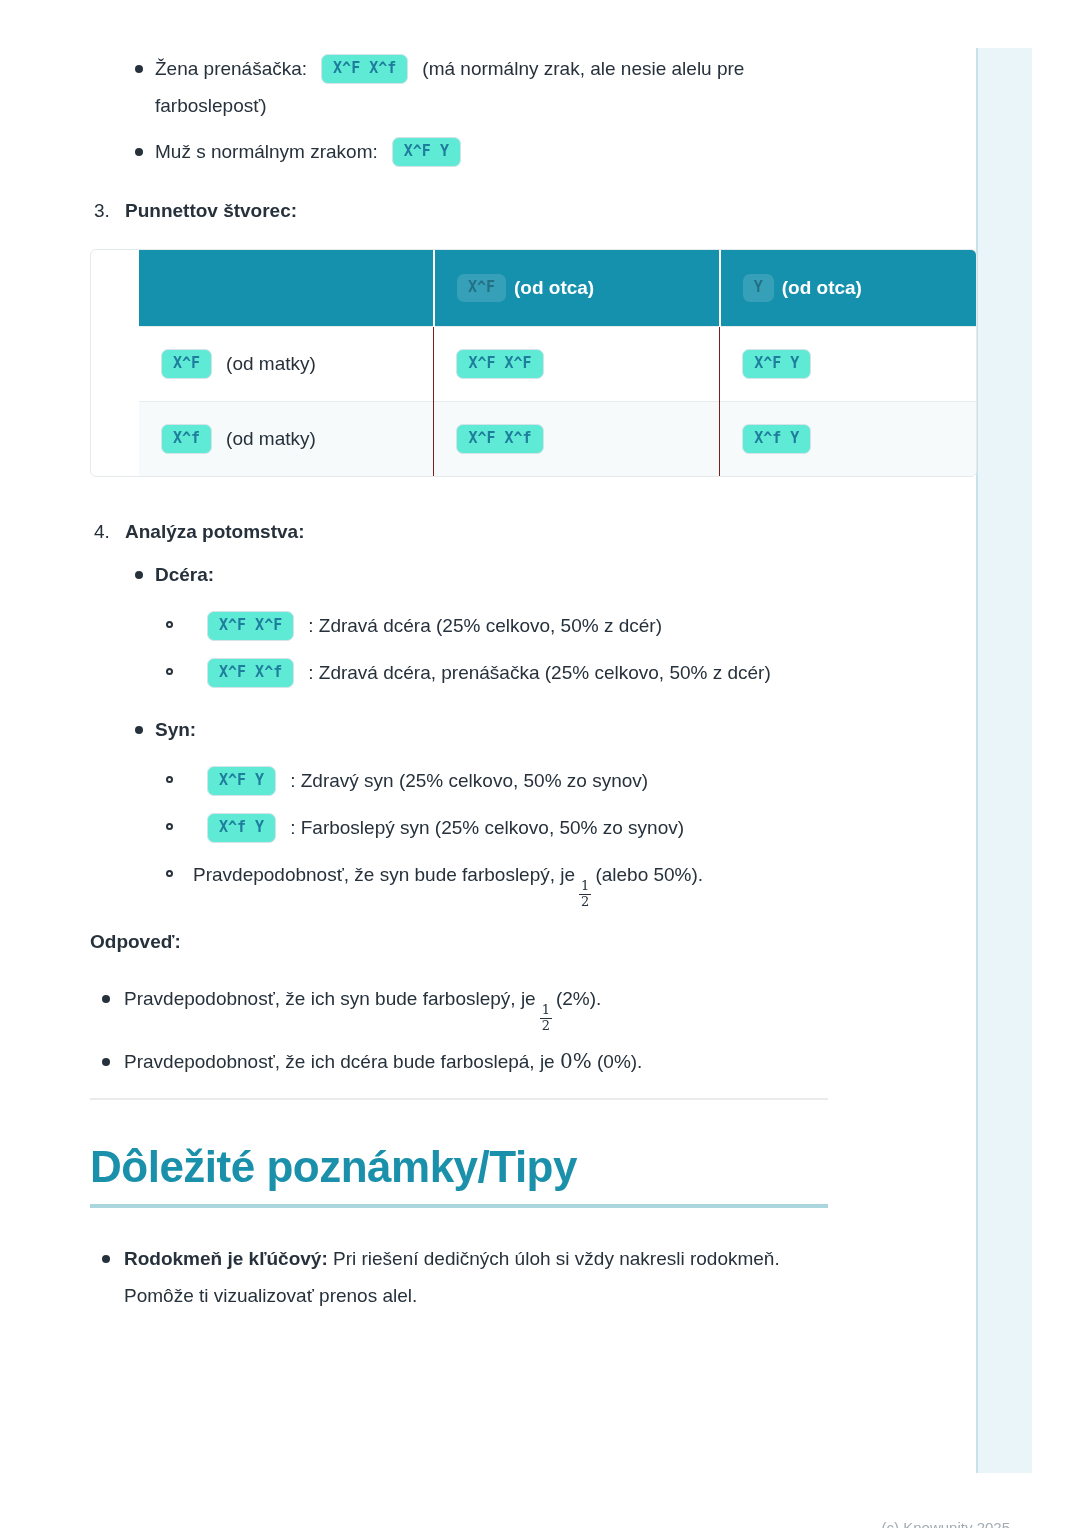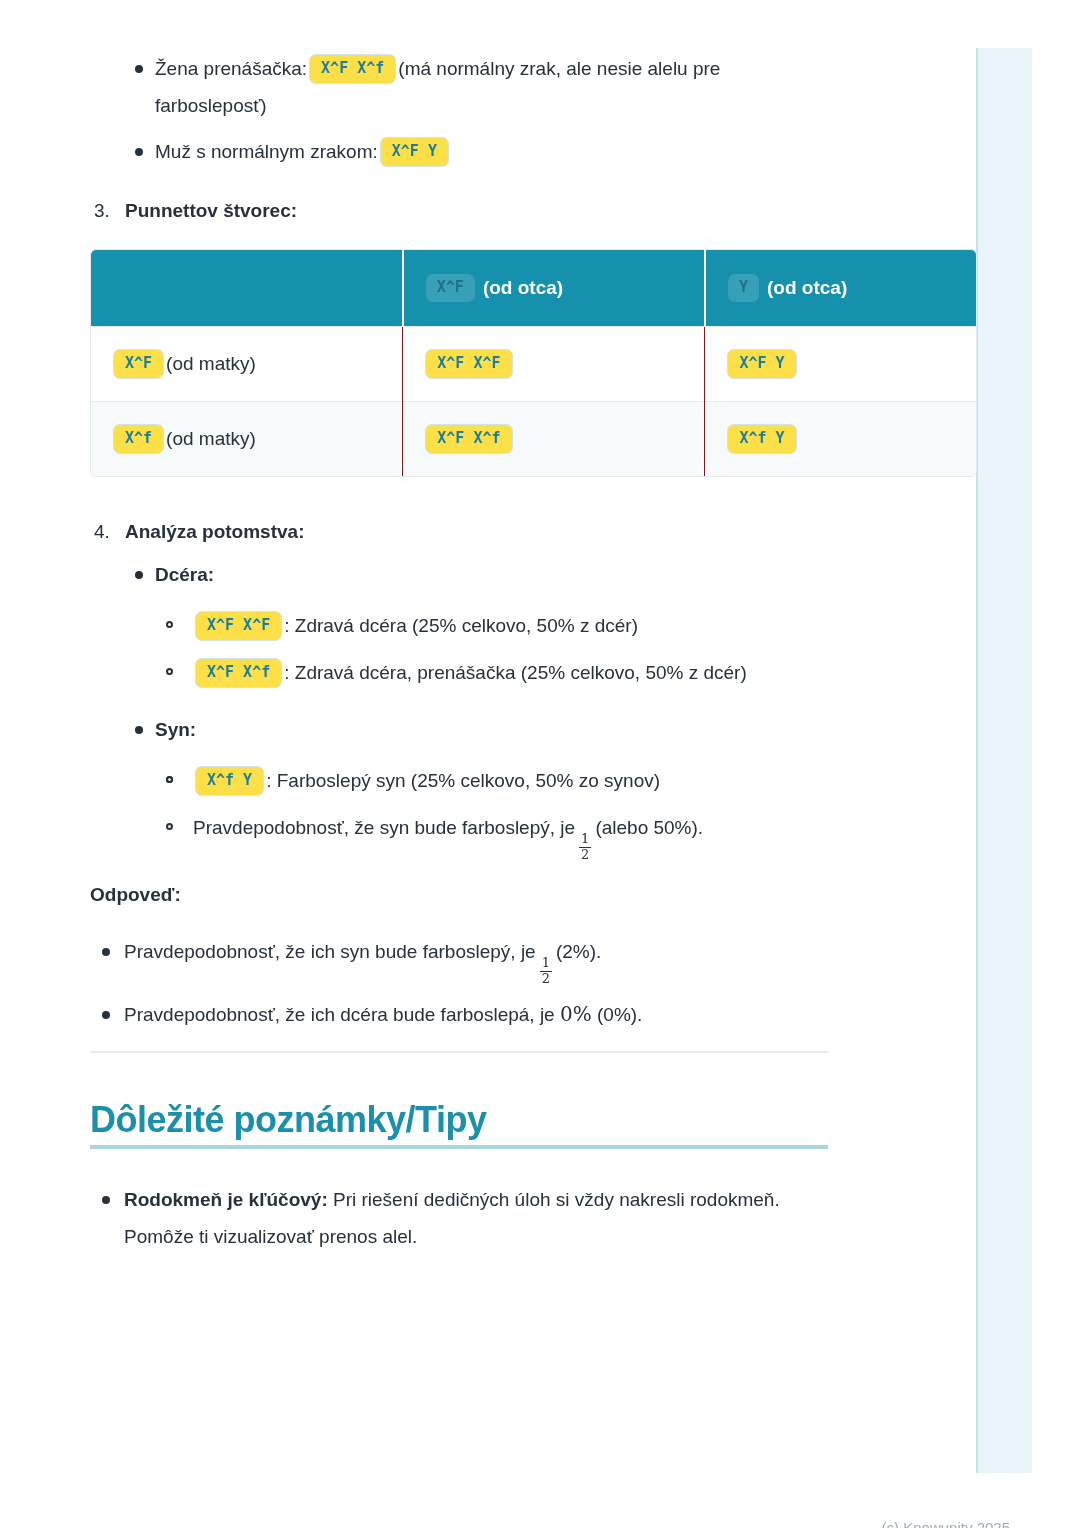--- a/index.html
+++ b/index.html
@@ -34,27 +34,27 @@
   }
 
   .num-item { position:relative; padding-left:35px; line-height:37px; }
   .num-item .num { position:absolute; left:4px; }
   .bold { font-weight:700; }
 
   
   .code-badge {
     display:inline-block; font-family:"DejaVu Sans Mono", monospace;
     font-size:15px; font-weight:700; color:#1e7d9c;
-    background:#fde047; border:1px solid #d3e3e8; border-radius:7px;
-    padding:4px 11px 5px; margin:0 2px; line-height:19px;
+    background:#5eead4; border:1px solid #d3e3e8; border-radius:7px;
+    padding:4px 11px 5px; margin:0 14px; line-height:19px;
     vertical-align:2px; white-space:nowrap;
   }
 
   
-  .table-wrap { margin-top:20px; border-radius:6px; overflow:hidden; border:1px solid #e4eaec; width:887px; }
+  .table-wrap { margin-top:20px; border-radius:6px; overflow:hidden; border:1px solid #e4eaec; width:887px;padding-left:48px; }
   table { border-collapse:collapse; width:100%; table-layout:fixed; }
   col.c1 { width:260px; } col.c2 { width:252px; } col.c3 { width:226px; }
   thead th {
     background:#1591ad; color:#ffffff; font-weight:700; text-align:left;
     padding:24px 22px; border-right:2px solid #ffffff; font-size:19px;
   }
   thead th:last-child { border-right:none; }
   .hdr-badge {
     display:inline-block; font-family:"DejaVu Sans Mono", monospace;
     font-size:15px; font-weight:700; color:rgba(8,54,68,0.45);
@@ -82,22 +82,22 @@
   
   .sec3 { margin-top:22px; }
   .sec4 { margin-top:36px; margin-bottom:6px; }
   .sub-heading { margin-bottom:14px; }
   .group { margin-bottom:6px; }
   .answer-heading { font-weight:700; margin-top:14px; margin-bottom:20px; line-height:37px; }
 
   hr.rule { border:none; border-top:2px solid #ebebeb; margin-top:18px; }
 
   h1.tips-title {
-    margin-top:46px; font-size:36px; font-weight:700; color:#1b90ab;
-    letter-spacing:-0.5px; padding-bottom:4px; border-bottom:4px solid #abd6de;
+    margin-top:46px; font-size:44px; font-weight:700; color:#1b90ab;
+    letter-spacing:-0.5px; padding-bottom:16px; border-bottom:4px solid #abd6de;
     line-height:42px;
   }
   .tips-list { margin-top:32px; }
   .tips-list .li { margin-bottom:12px; }
 
   .copyright {
     position:absolute; top:1519px; right:70px; z-index:3;
     font-size:15px; color:#a3abb2;
   }
 </style>
@@ -173,20 +173,21 @@
     </div>
   </div>
 
   <div class="group" style="margin-top:20px;">
     <div class="li lvl1 sub-heading">
       <span class="dot"></span>
       <span class="txt bold">Syn:</span>
     </div>
     <div class="li lvl2">
       <span class="circ"></span>
+      <span class="txt"><span class="code-badge">X^F Y</span><span>: Zdravý syn (25% celkovo, 50% zo synov)</span></span>
     </div>
     <div class="li lvl2">
       <span class="circ"></span>
       <span class="txt"><span class="code-badge">X^f Y</span><span>: Farboslepý syn (25% celkovo, 50% zo synov)</span></span>
     </div>
     <div class="li lvl2">
       <span class="circ"></span>
       <span class="txt"><span>Pravdepodobnosť, že syn bude farboslepý, je</span><span class="frac">
             <span class="fnum">1</span>
             <span class="fden">2</span>

